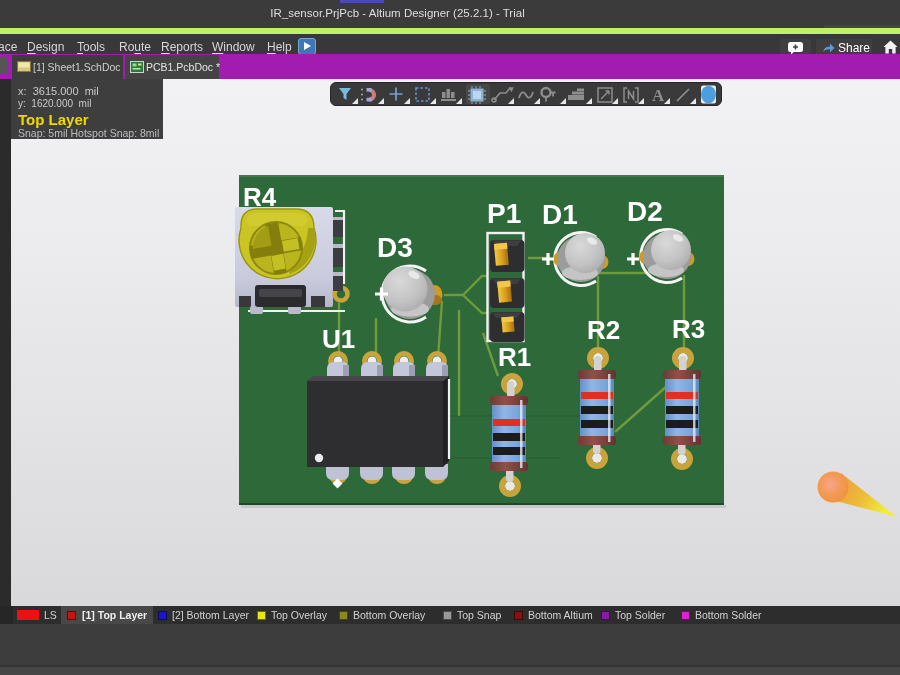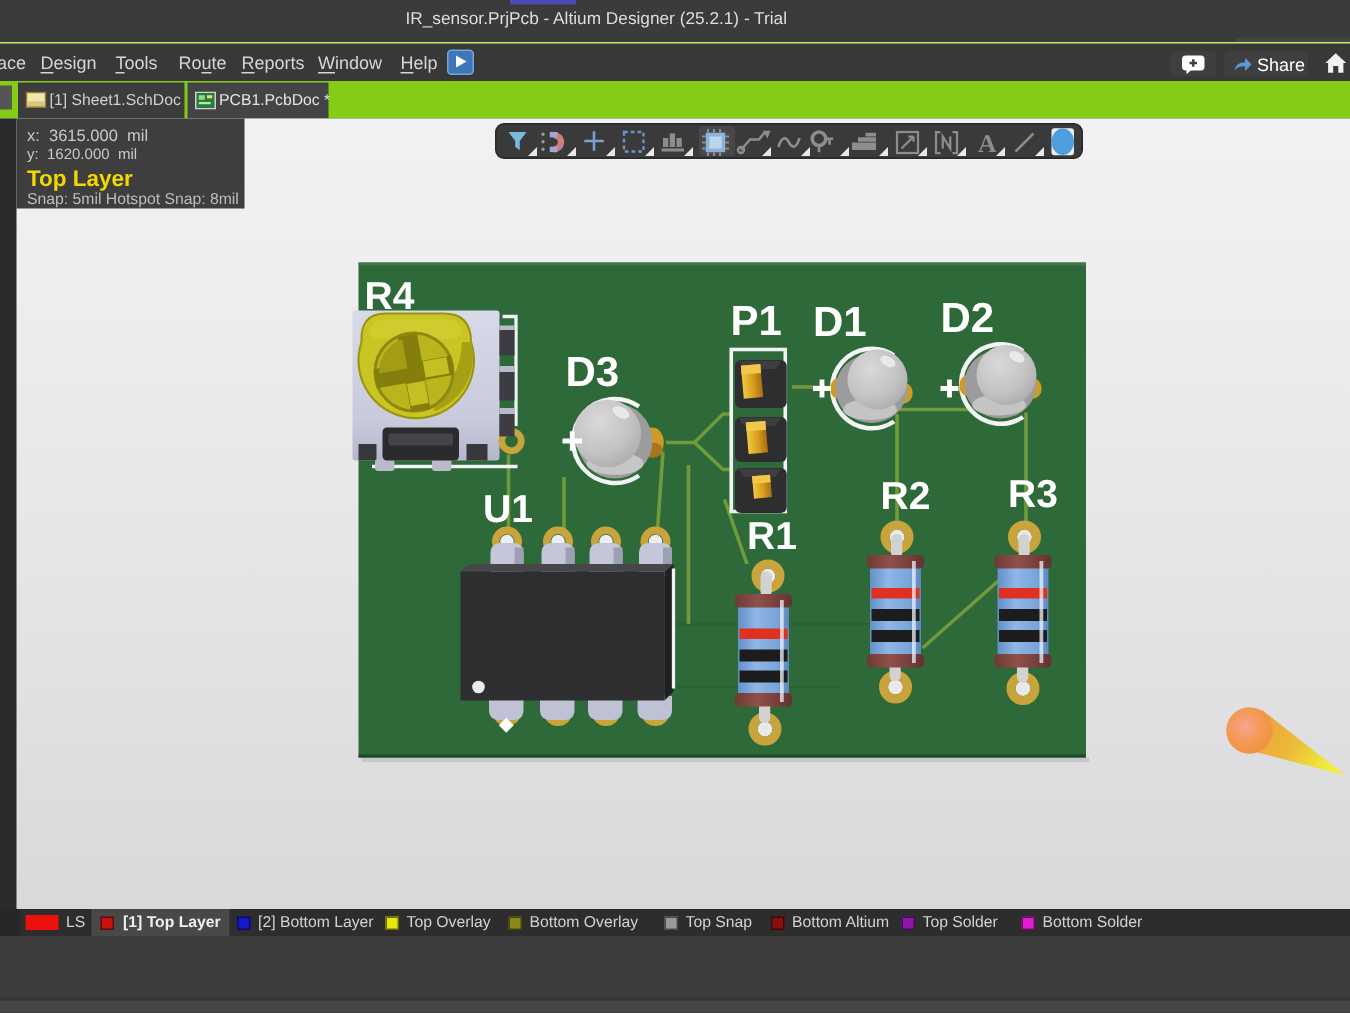--- a/index.html
+++ b/index.html
@@ -11,36 +11,36 @@
   
   #titlebar { position:absolute; left:0; top:0; width:900px; height:28px; background:#3b3b3b; }
   #accent { position:absolute; left:340px; top:0; width:44px; height:3px; background:#4d49b4; }
   #title { position:absolute; left:0; top:7px; width:795px; text-align:center; font-size:11.5px; color:#dedede; }
   #search { position:absolute; left:824px; top:0; width:76px; height:18px; background:#454545;
     border-radius:0 0 0 5px; color:#e6e6e6; font-size:12px;margin-top:25px; }
   #search span { position:absolute; left:22px; top:2px; font-weight:bold; }
 
   
   #menubar { position:absolute; left:0; top:28px; width:900px; height:26px; background:#383838;
-    border-top:1px solid #bef264; color:#d6d6d6; font-size:12px; }
+    border-top:6px solid #bef264; color:#d6d6d6; font-size:12px; }
   .mi { position:absolute; top:6px; }
   .mi u { text-decoration:underline; text-underline-offset:2px; }
   #tvicon { position:absolute; left:298px; top:4px; width:18px; height:17px; background:#3e76ba;
     border:1px solid #77a6d6; border-radius:3px; }
   #tvicon:after { content:""; position:absolute; left:5px; top:3px; border-left:7px solid #ffffff;
     border-top:4.5px solid transparent; border-bottom:4.5px solid transparent; }
   .btn { position:absolute; top:5px; height:17px; border-radius:3px; color:#fff; font-size:12px; white-space:nowrap; }
   #buynow { left:703px; width:69px; background:#5d87b0;margin-top:20px; }
   #buynow span { position:absolute; left:20px; top:2.5px; font-size:11.5px; }
   #comment { left:780px; width:31px; background:#3f3f3f; }
   #share { left:816px; width:56px; background:#3f3f3f; }
   #share span { position:absolute; left:22px; top:2px; }
 
   
-  #tabbar { position:absolute; left:0; top:54px; width:900px; height:25px; background:#84cc16; }
+  #tabbar { position:absolute; left:0; top:54px; width:900px; height:25px; background:#a21caf; }
   .tab { position:absolute; top:1px; height:24px; font-size:10.5px; color:#cfcfcf; white-space:nowrap; }
   #tab1 { left:12px; width:111px; background:#3c3c3c; }
   #tab2 { left:125px; width:94px; background:#444444; color:#e4e4e4; }
   .tab span { position:absolute; left:21px; top:6px; }
   #ledge { position:absolute; left:0; top:57px; width:8px; height:16px; background:#555555; }
 
   
   #canvas { position:absolute; left:0; top:79px; width:900px; height:528px;
     background:linear-gradient(180deg,#f2f2f4 0%, #ececee 30%, #e3e3e5 65%, #d9d9db 100%); }
   #leftstrip { position:absolute; left:0; top:79px; width:11px; height:528px; background:#2b2b2b; }

